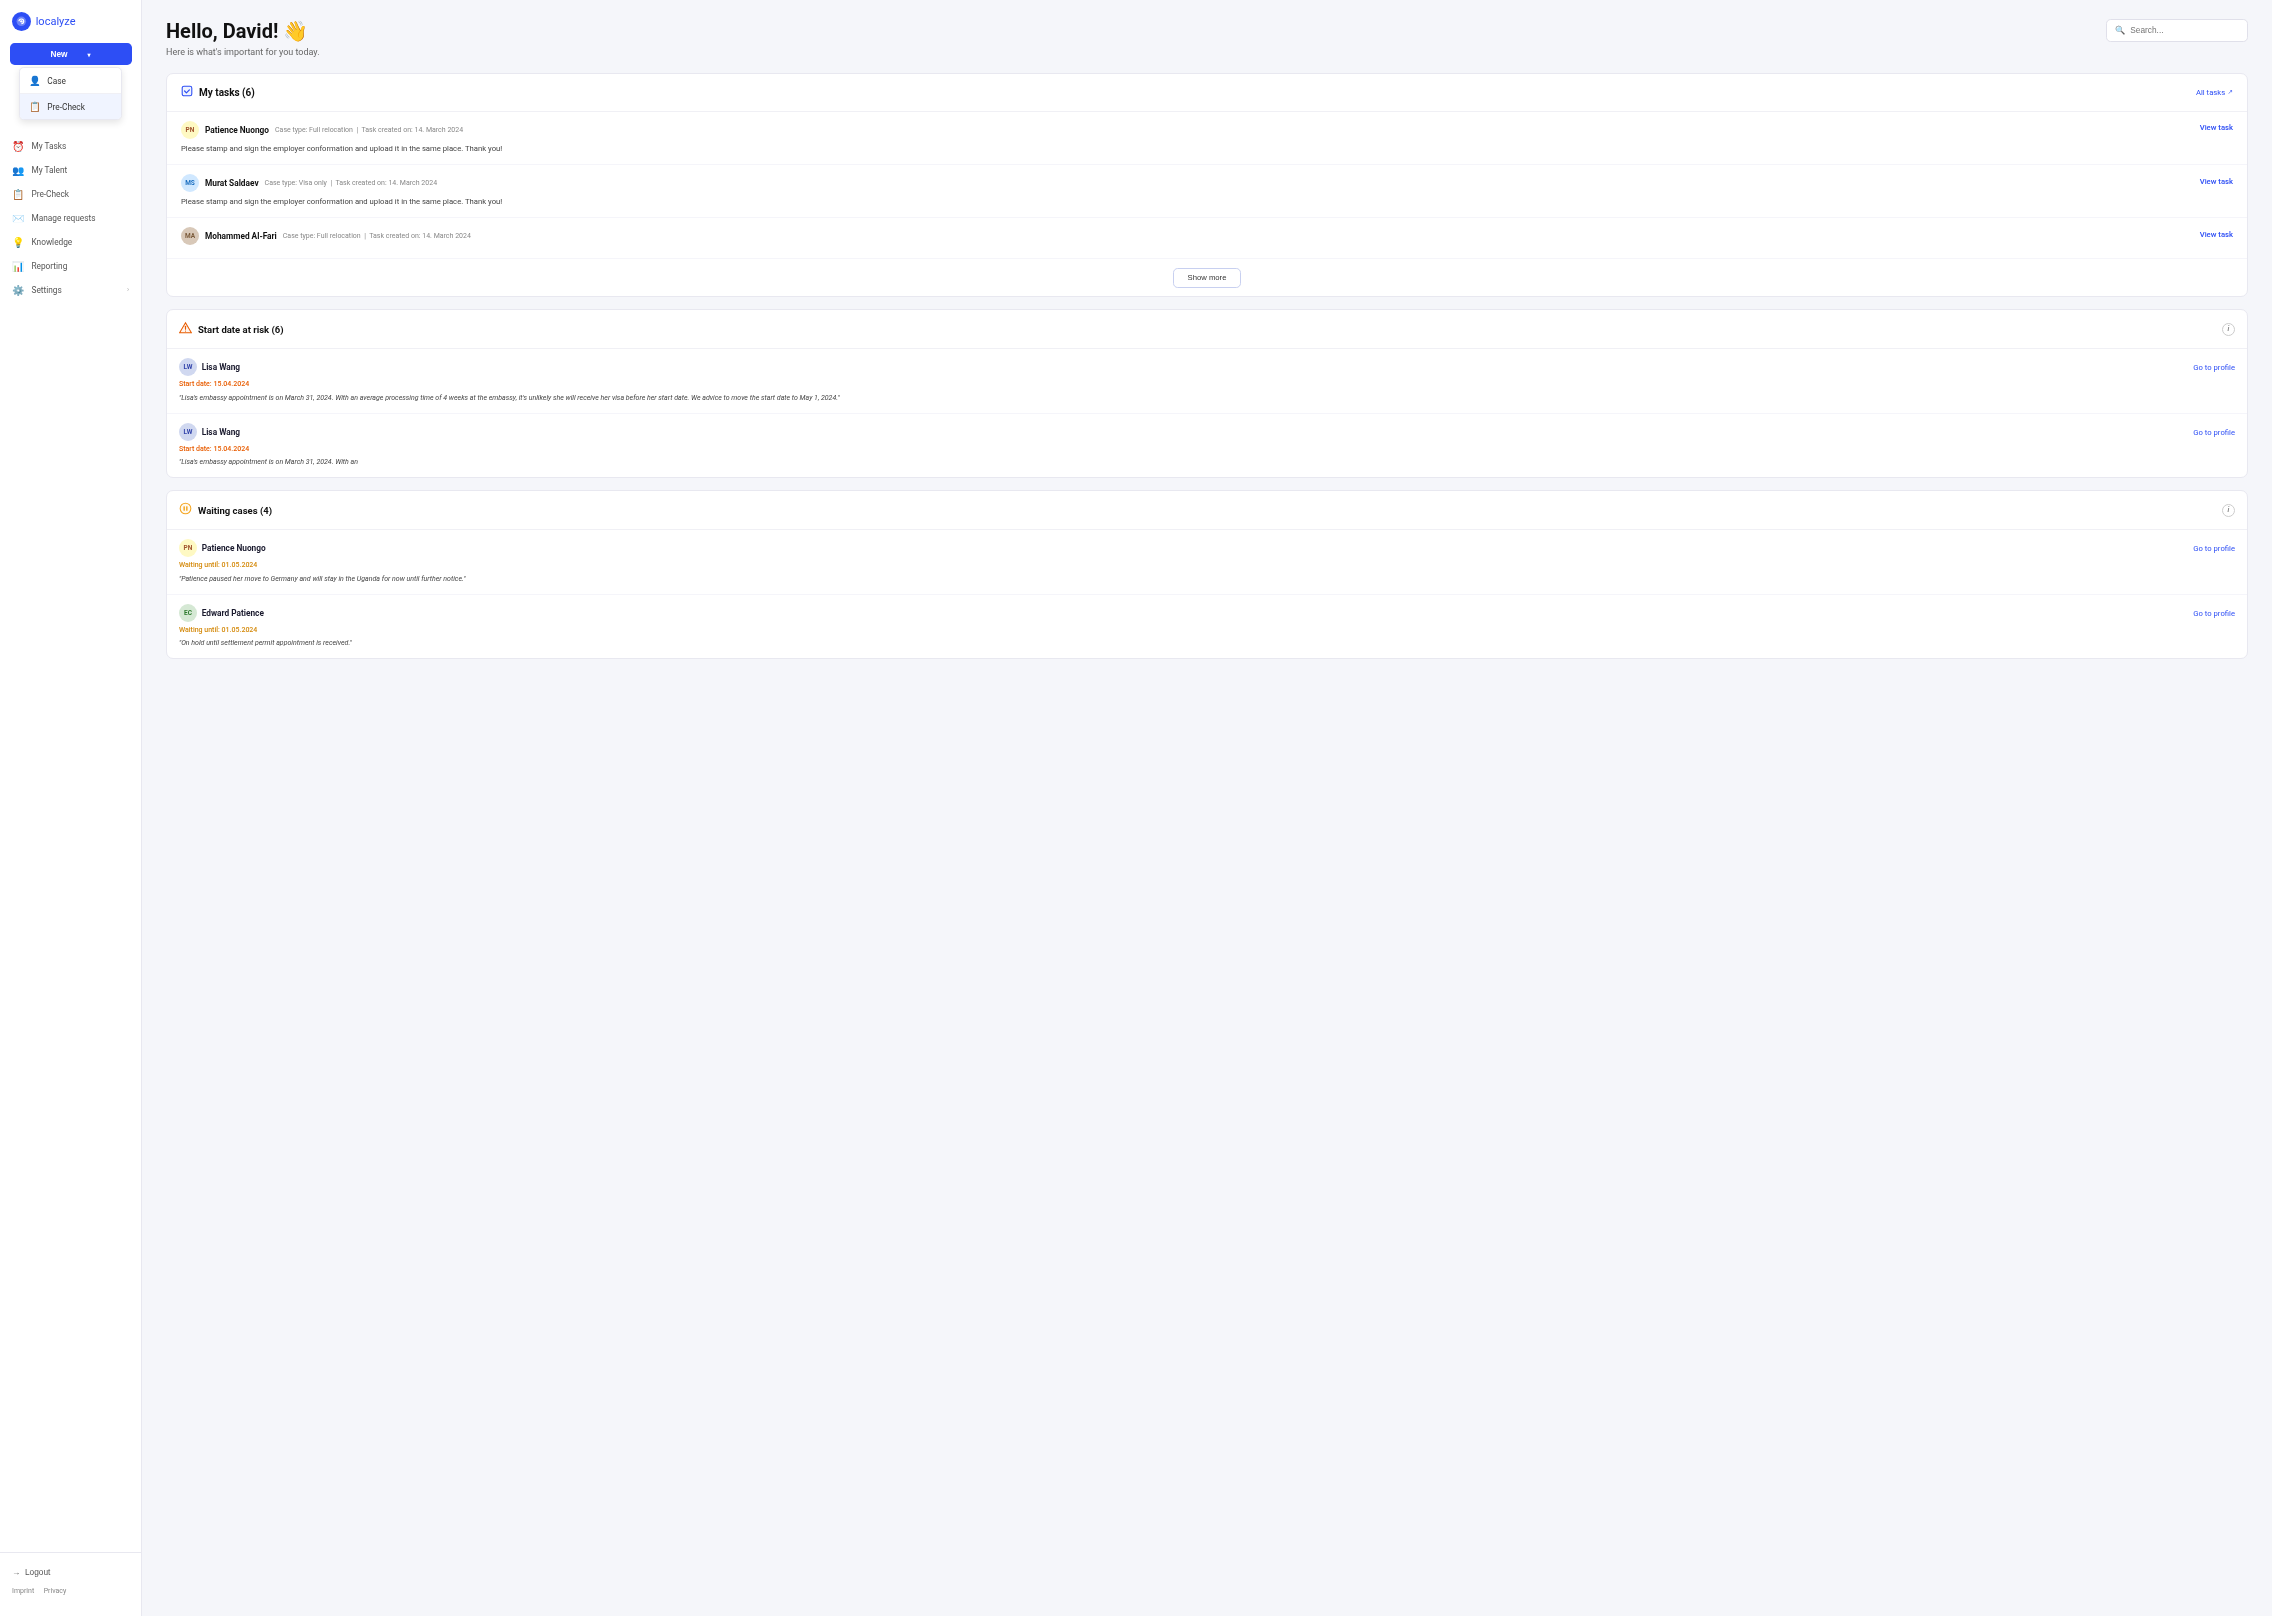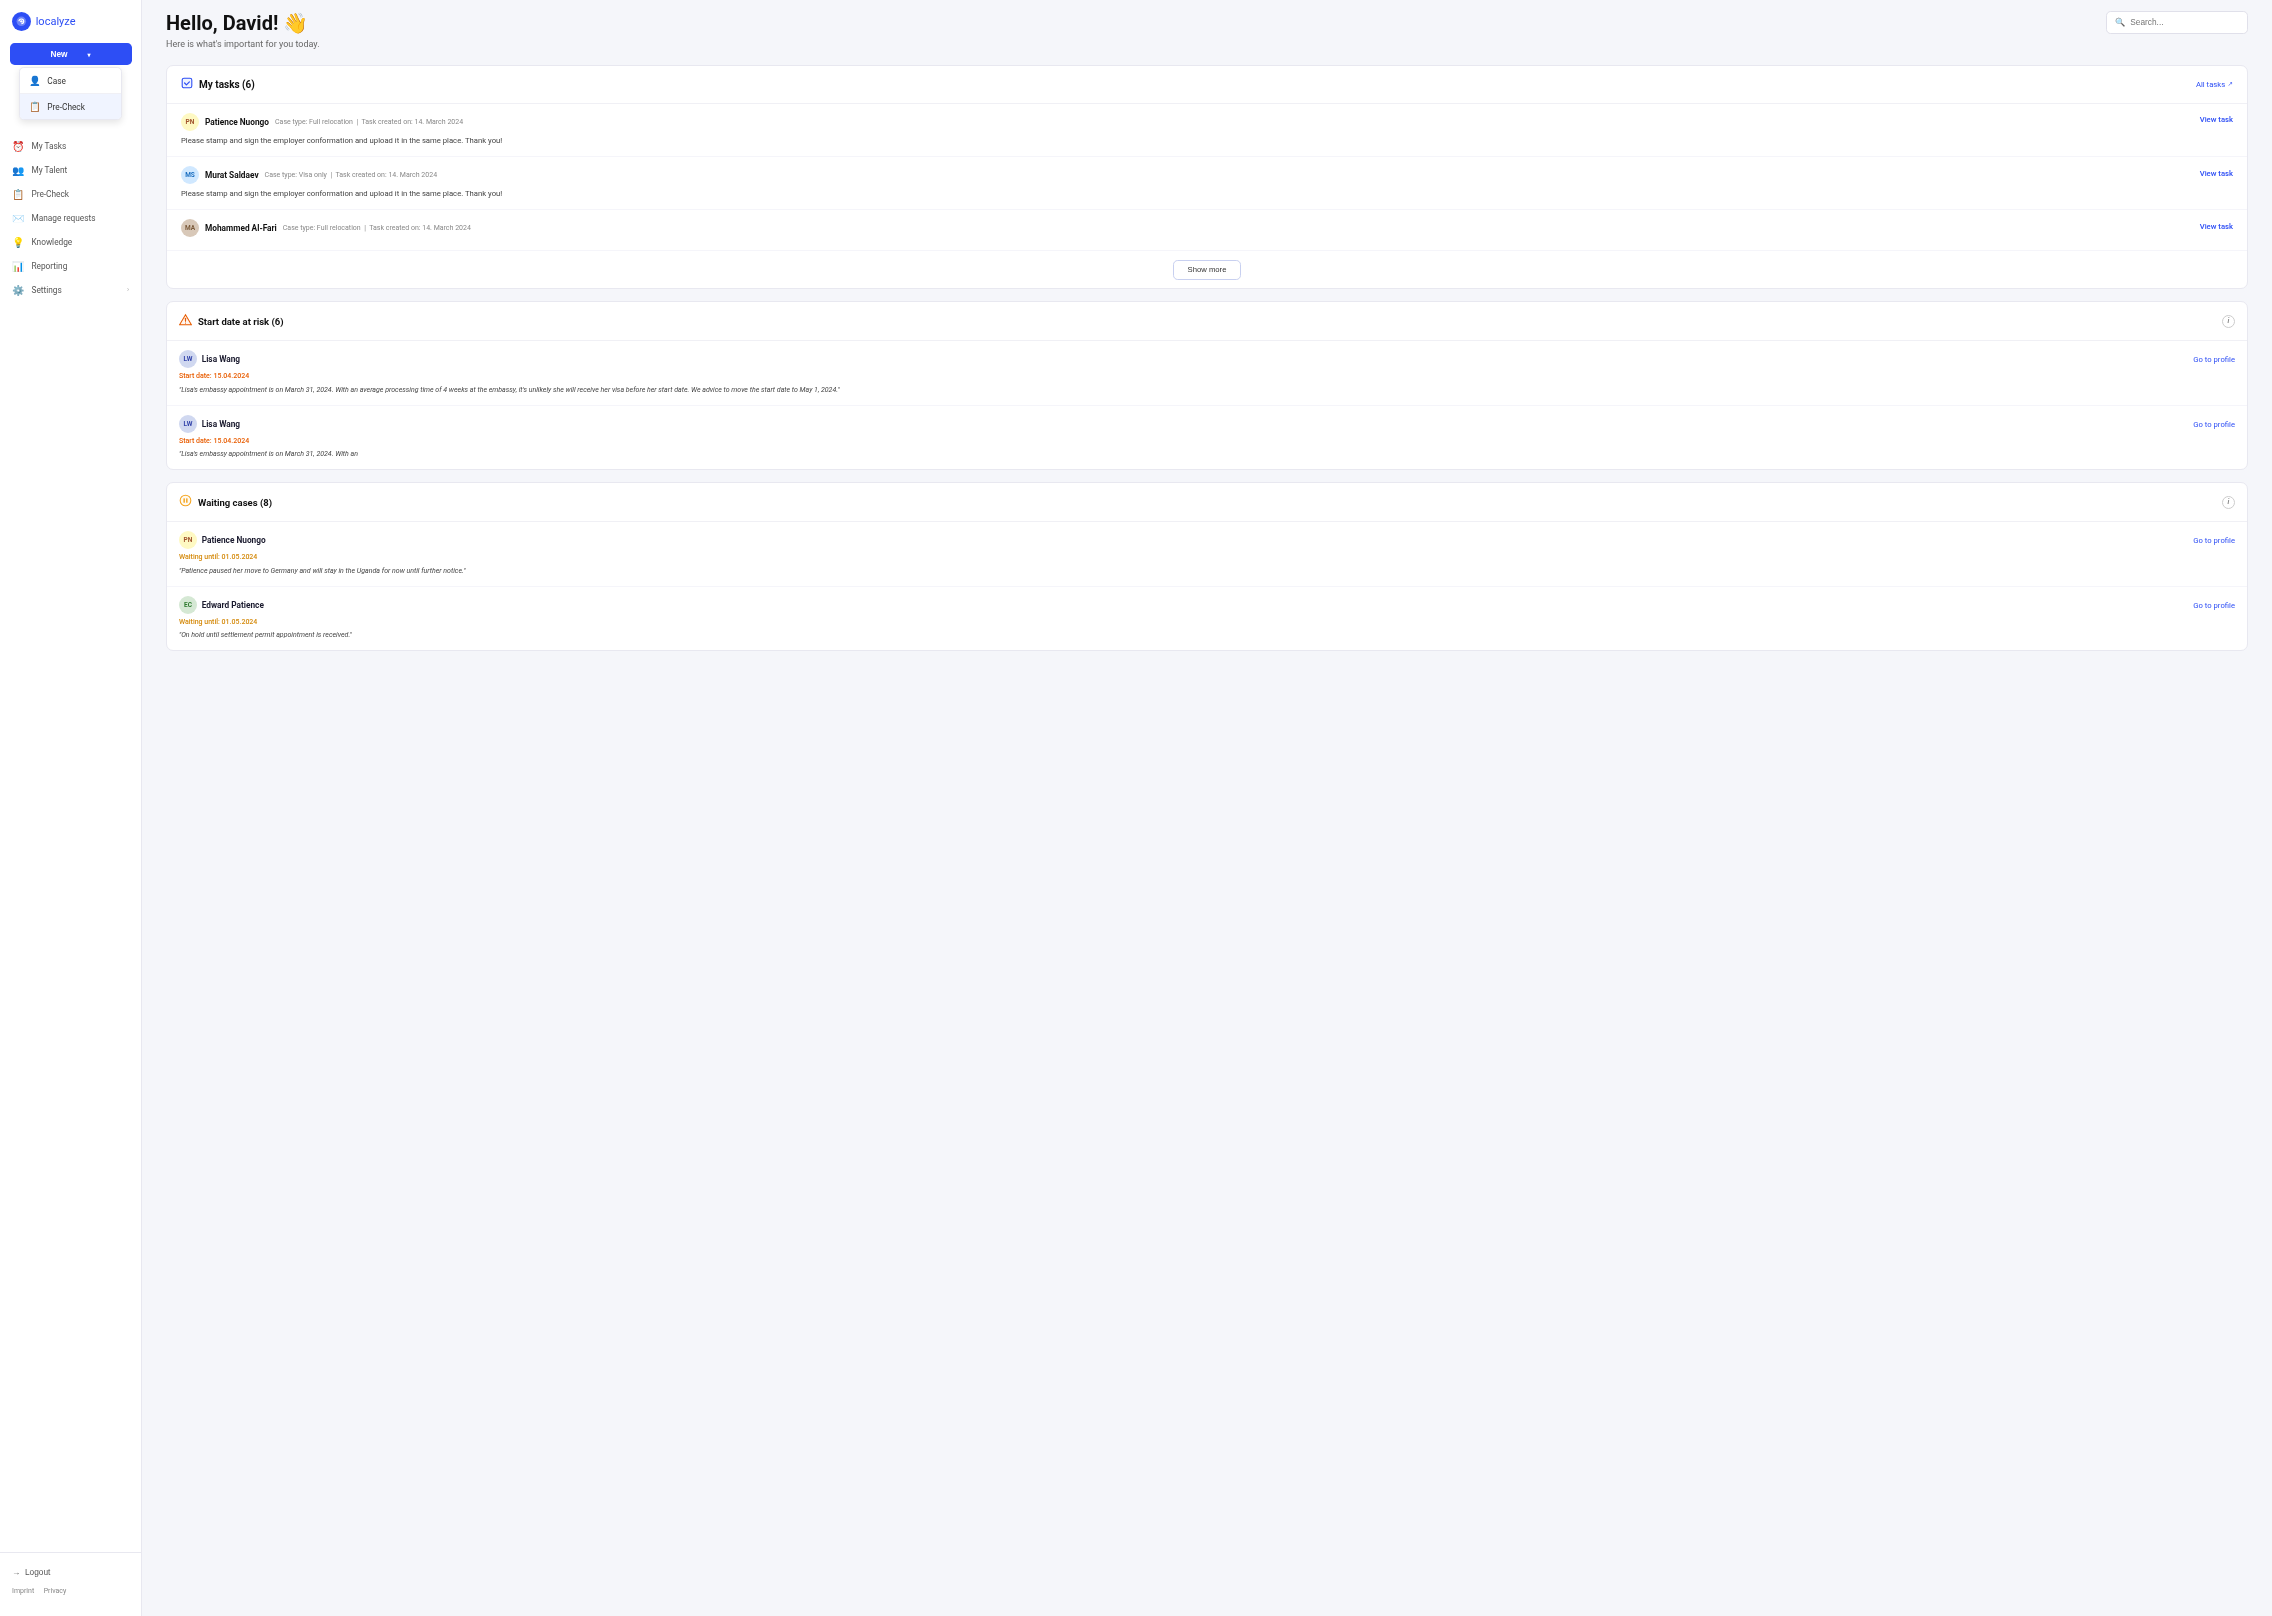--- a/index.html
+++ b/index.html
@@ -126,21 +126,21 @@
     .footer-link {
       color: #888;
       font-size: 7px;
       cursor: pointer;
       text-decoration: none;
     }
     
     .main-content {
       margin-left: 142px;
       flex: 1;
-      padding: 11px 24px;
+      padding: 19px 24px;
       min-height: 100vh;
     }
     .header {
       display: flex;
       justify-content: space-between;
       align-items: flex-start;
       margin-bottom: 16.6px;
     }
     .greeting h1 {
       font-size: 20px;
@@ -574,21 +574,21 @@
       <div class="risk-card">
         <div class="risk-header">
           <div class="risk-title">
             <span class="waiting-icon">
               <svg width="13" height="13" viewBox="0 0 22 22" fill="none">
                 <circle cx="11" cy="11" r="9" stroke="#f5a623" stroke-width="1.8" fill="#fffaf0"></circle>
                 <rect x="7.5" y="7" width="2.5" height="8" rx="1" fill="#f5a623"></rect>
                 <rect x="12" y="7" width="2.5" height="8" rx="1" fill="#f5a623"></rect>
               </svg>
             </span>
-            <span>Waiting cases (8)</span>
+            <span>Waiting cases (4)</span>
           </div>
           <div class="info-icon">i</div>
         </div>
 
         <div class="risk-person">
           <div class="person-row">
             <div class="person-name">
               <div class="avatar avatar-pn">
                 <span>PN</span>
               </div>

